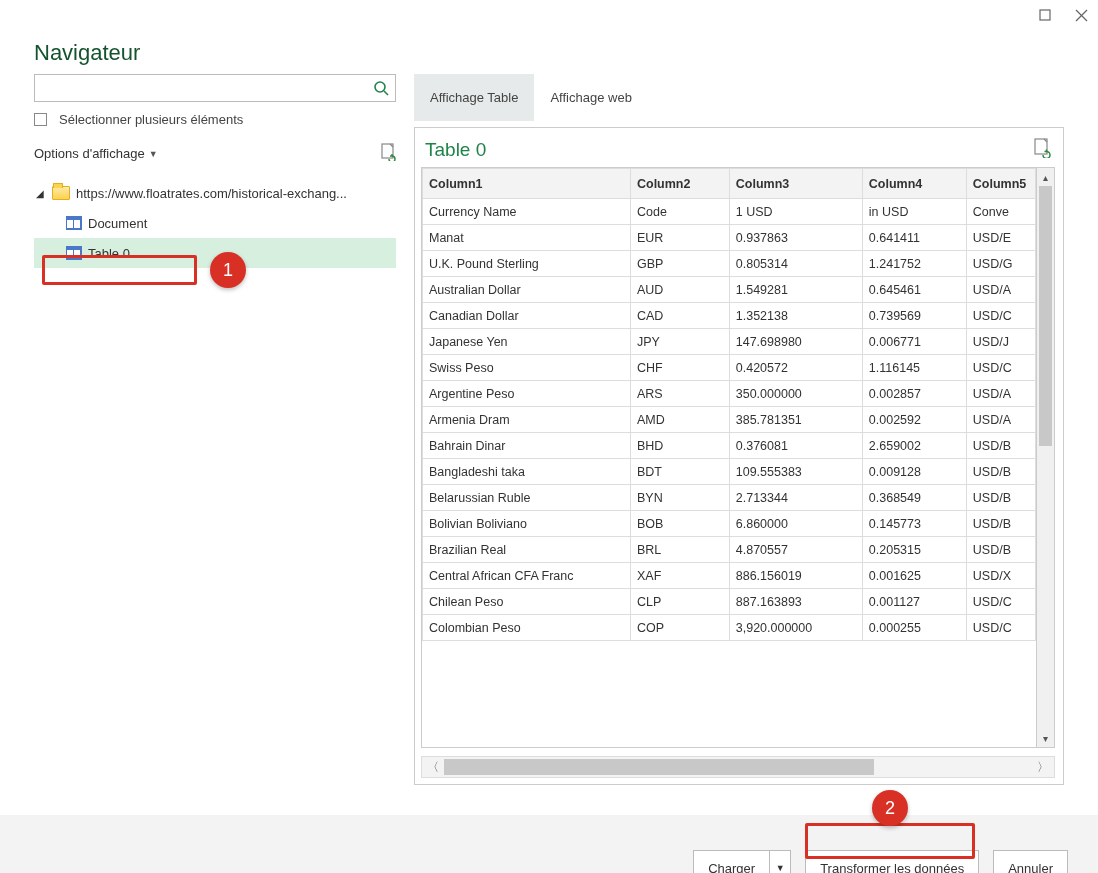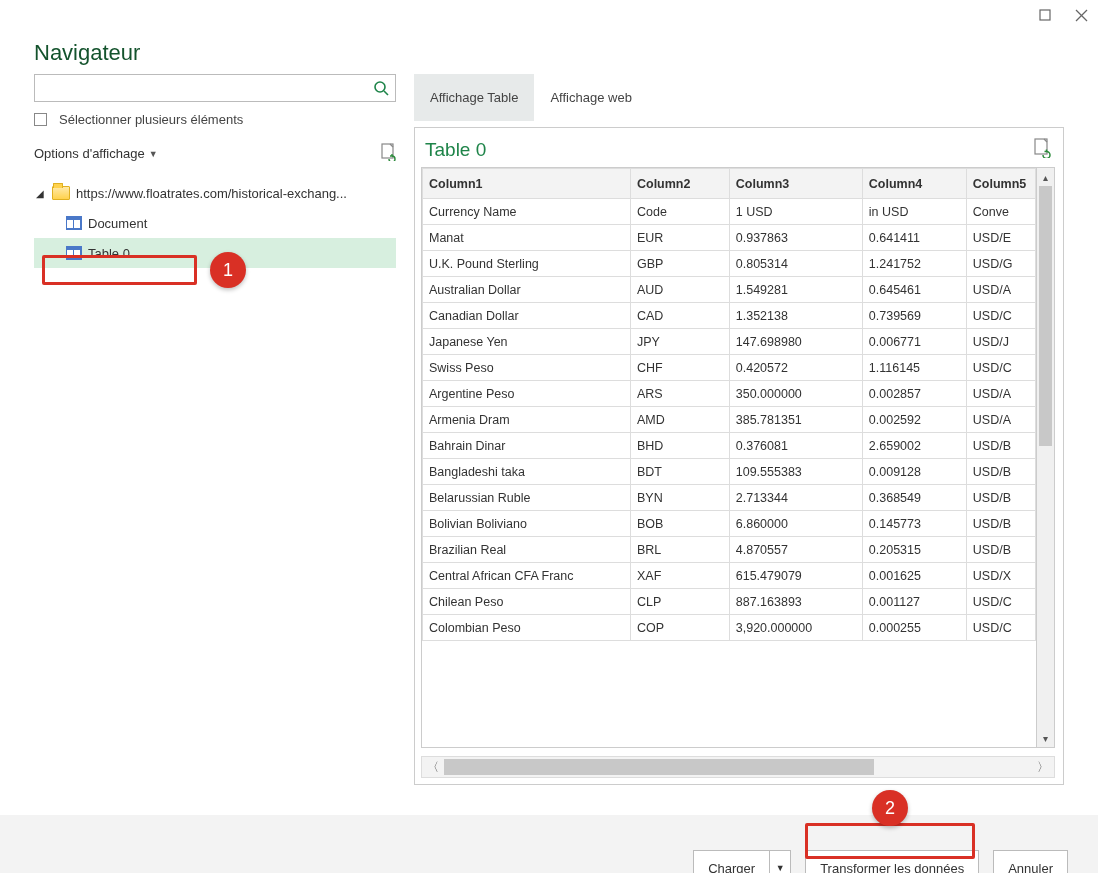--- a/index.html
+++ b/index.html
@@ -269,21 +269,21 @@
                 <tr>
                   <td>Brazilian Real</td>
                   <td>BRL</td>
                   <td>4.870557</td>
                   <td>0.205315</td>
                   <td>USD/B</td>
                 </tr>
                 <tr>
                   <td>Central African CFA Franc</td>
                   <td>XAF</td>
-                  <td>615.479079</td>
+                  <td>886.156019</td>
                   <td>0.001625</td>
                   <td>USD/X</td>
                 </tr>
                 <tr>
                   <td>Chilean Peso</td>
                   <td>CLP</td>
                   <td>887.163893</td>
                   <td>0.001127</td>
                   <td>USD/C</td>
                 </tr>

